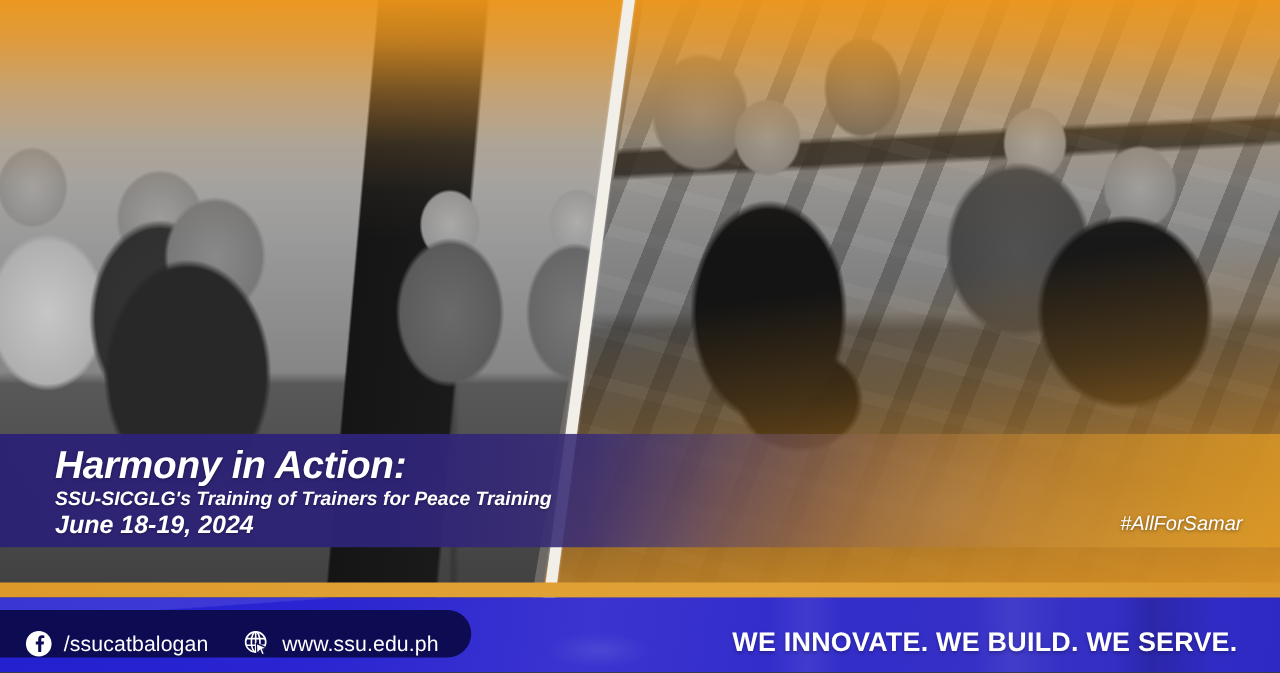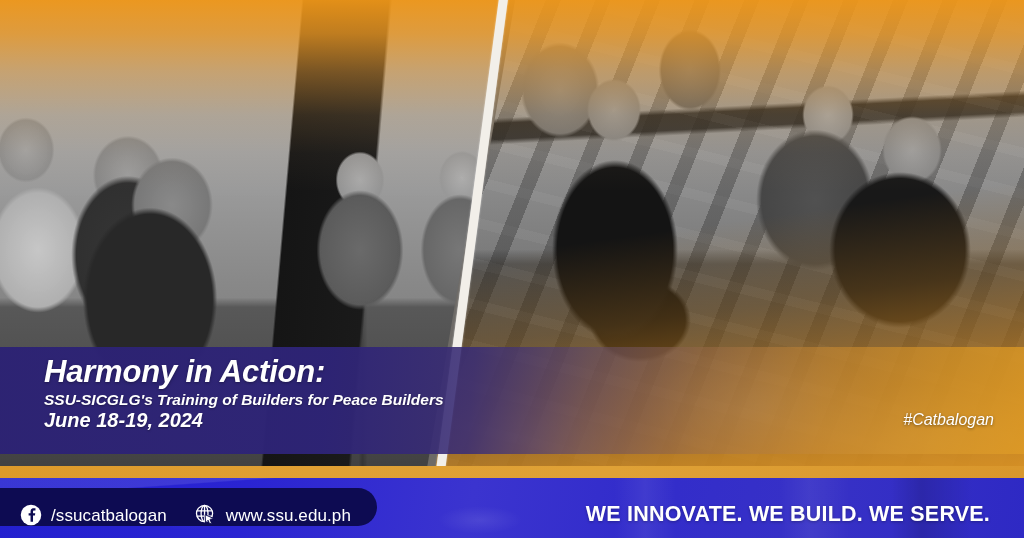--- a/index.html
+++ b/index.html
@@ -99,21 +99,21 @@
   }
   .seam::before{
     content:"";position:absolute;top:-40px;left:49.6%;
     width:9px;height:600px;background:#f2efe9;
     transform:rotate(7.6deg);transform-origin:top center;
     box-shadow:0 0 2px rgba(255,255,255,.6);
   }
 
   
   .banner{
-    position:absolute;left:0;top:347px;width:1024px;height:107px;
+    position:absolute;left:0;top:347px;width:1024px;height:91px;
     overflow:hidden;
   }
   .banner-tint{
     position:absolute;inset:0;
     background:linear-gradient(95deg,
       rgba(44,34,116,.97) 0%,
       rgba(46,36,119,.96) 32%,
       rgba(58,45,116,.88) 46%,
       rgba(96,72,104,.62) 57%,
       rgba(150,104,72,.52) 68%,
@@ -222,26 +222,26 @@
     <div class="warm-wash-right"></div>
     <div class="seam"></div>
   </div>
 
   <div class="banner">
     <div class="banner-photo-bleed"></div>
     <div class="banner-tint"></div>
 
     <div class="banner-left">
       <div class="title">Harmony in Action:</div>
-      <div class="subtitle">SSU-SICGLG's Training of Builders for Peace Builders</div>
+      <div class="subtitle">SSU-SICGLG's Training of Trainers for Peace Training</div>
       <div class="dateline">June 18-19, 2024</div>
     </div>
 
     <div class="banner-right">
-      <div class="hashtag">#Catbalogan</div>
+      <div class="hashtag">#AllForSamar</div>
     </div>
   </div>
 
   <div class="gold-stripe"></div>
 
   <div class="footer">
     <div class="footer-bleed"></div>
 
     <div class="contact-pill">
       <span class="fb-icon">

